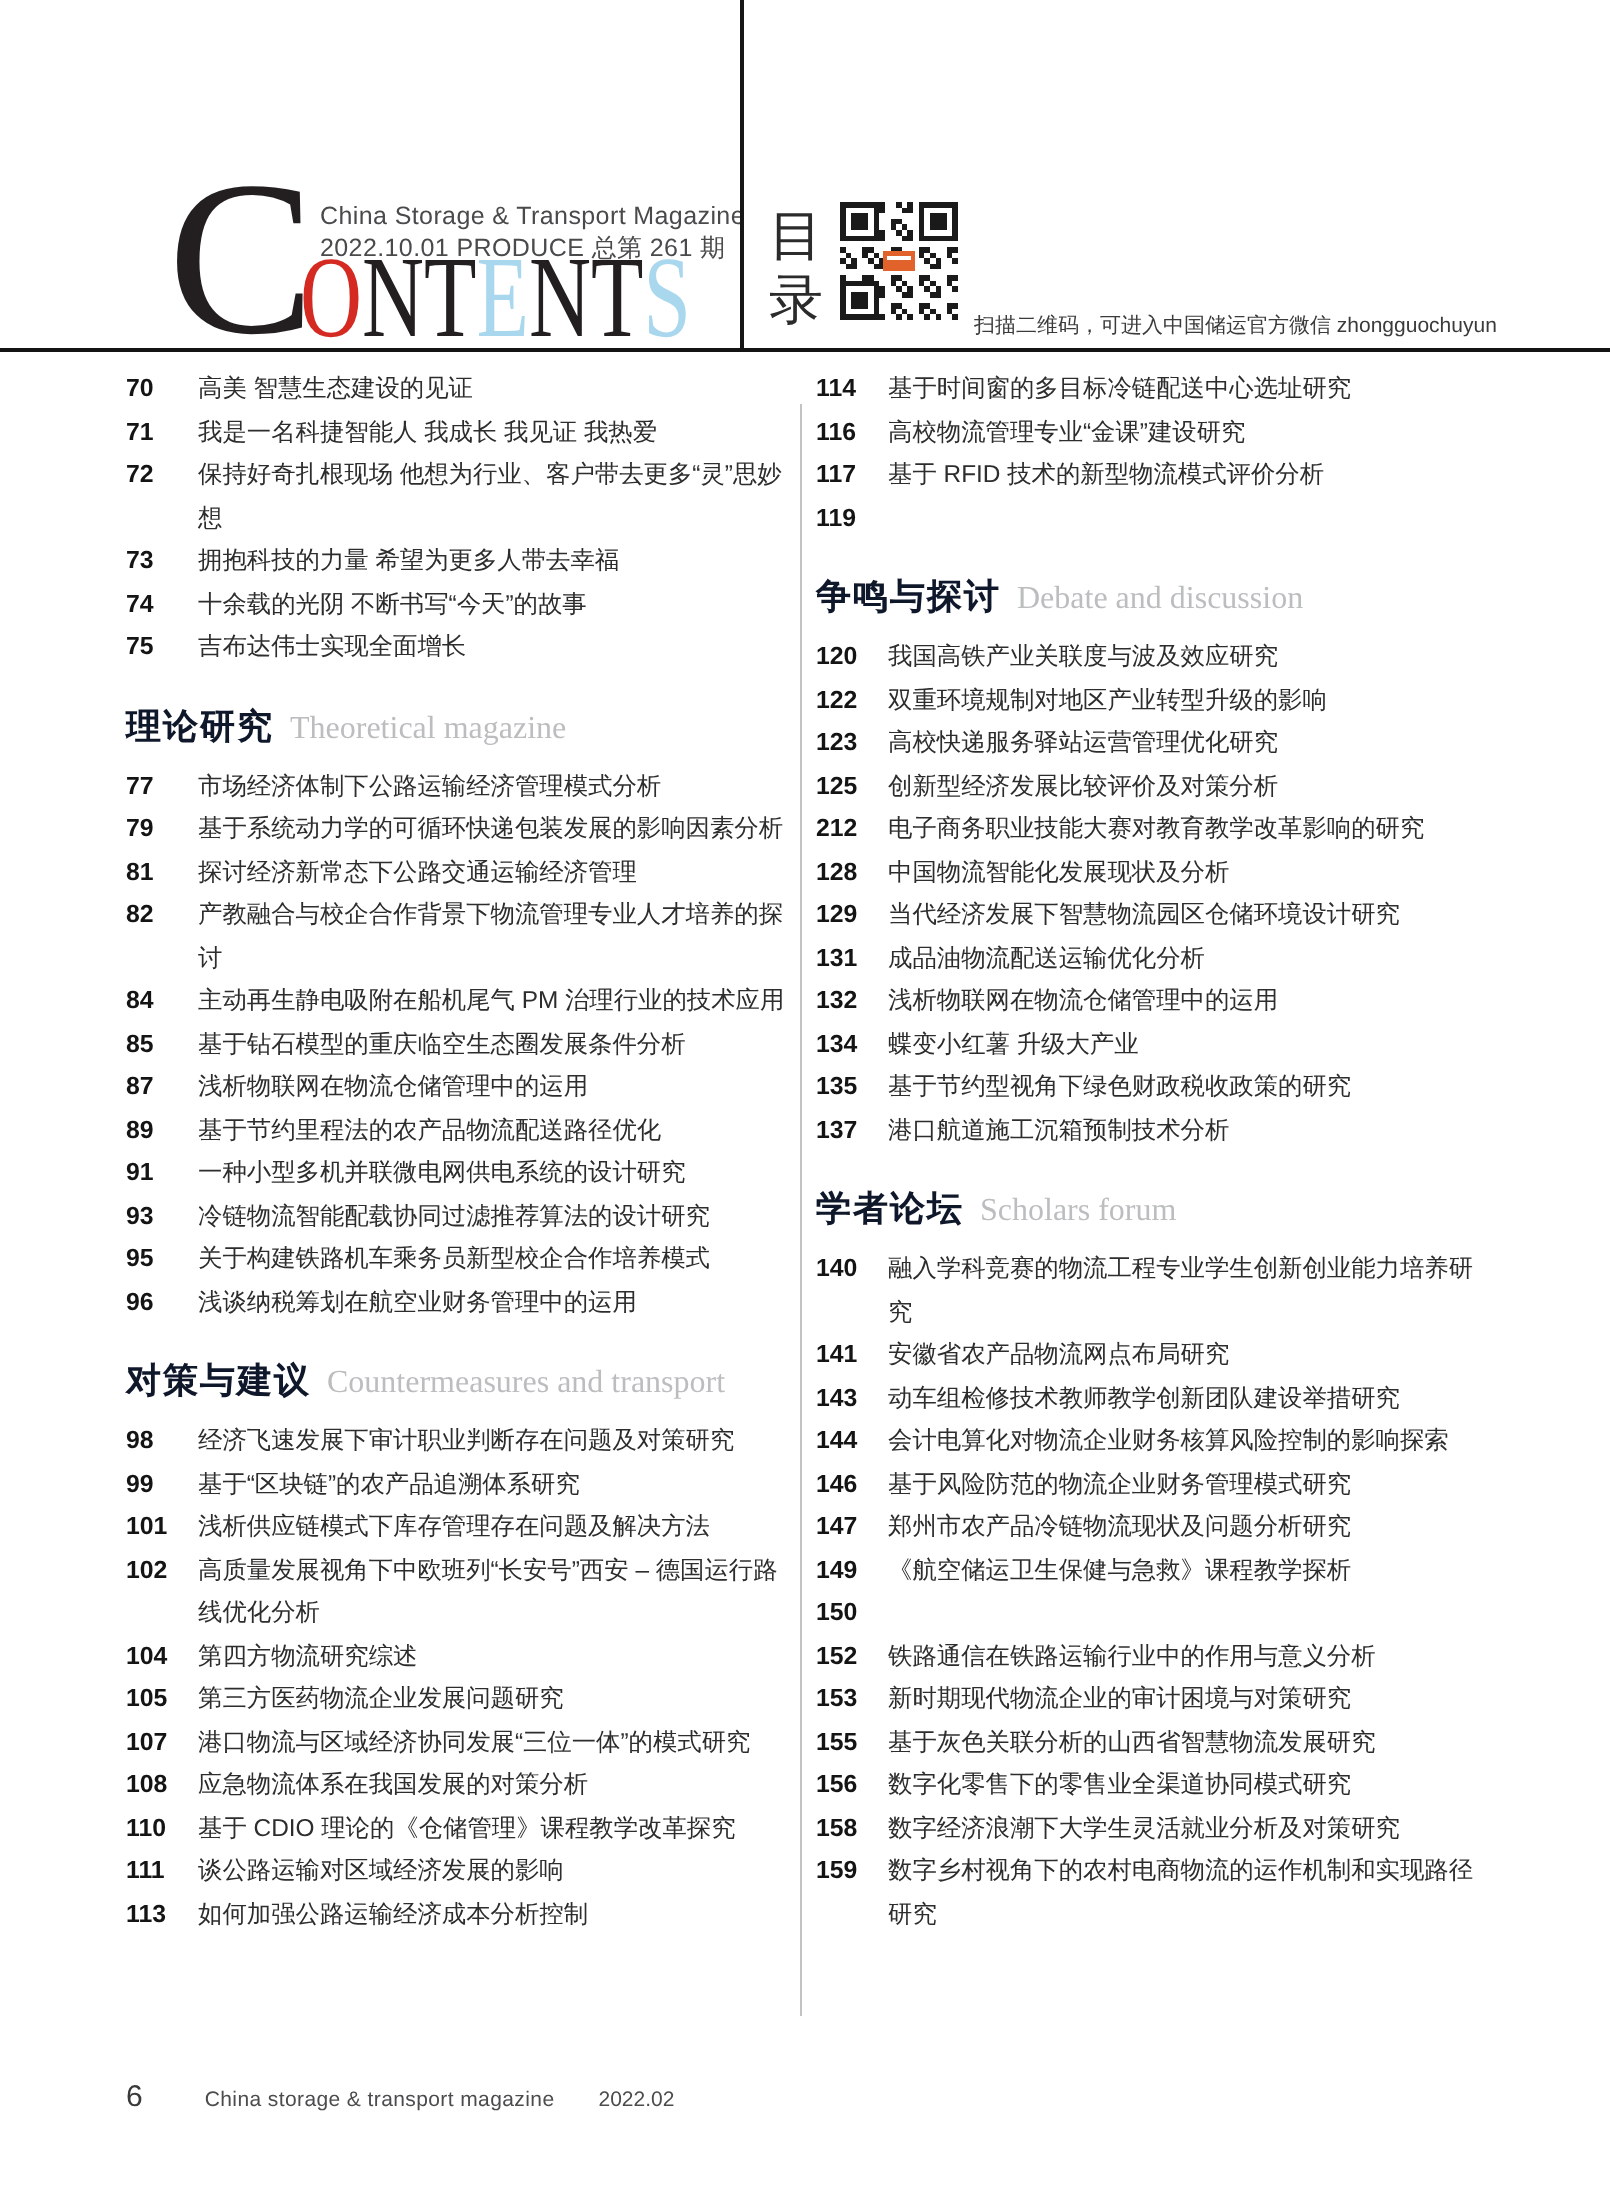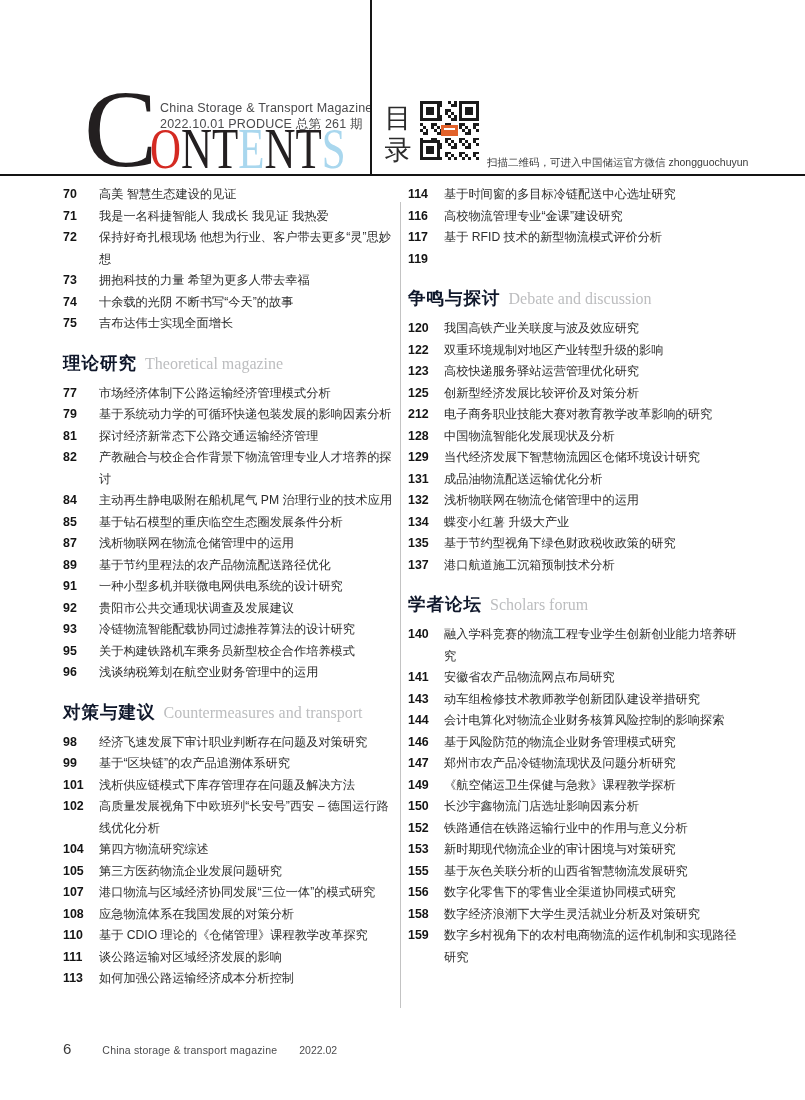--- a/index.html
+++ b/index.html
@@ -229,24 +229,20 @@
         </div>
         <div class="item">
           <span class="item-num">89</span>
           <span class="item-title">基于节约里程法的农产品物流配送路径优化</span>
         </div>
         <div class="item">
           <span class="item-num">91</span>
           <span class="item-title">一种小型多机并联微电网供电系统的设计研究</span>
         </div>
         <div class="item">
-          <span class="item-num">92</span>
-          <span class="item-title">贵阳市公共交通现状调查及发展建议</span>
-        </div>
-        <div class="item">
           <span class="item-num">93</span>
           <span class="item-title">冷链物流智能配载协同过滤推荐算法的设计研究</span>
         </div>
         <div class="item">
           <span class="item-num">95</span>
           <span class="item-title">关于构建铁路机车乘务员新型校企合作培养模式</span>
         </div>
         <div class="item">
           <span class="item-num">96</span>
           <span class="item-title">浅谈纳税筹划在航空业财务管理中的运用</span>
@@ -404,21 +400,20 @@
         <div class="item">
           <span class="item-num">147</span>
           <span class="item-title">郑州市农产品冷链物流现状及问题分析研究</span>
         </div>
         <div class="item">
           <span class="item-num">149</span>
           <span class="item-title">《航空储运卫生保健与急救》课程教学探析</span>
         </div>
         <div class="item">
           <span class="item-num">150</span>
-          <span class="item-title">长沙宇鑫物流门店选址影响因素分析</span>
         </div>
         <div class="item">
           <span class="item-num">152</span>
           <span class="item-title">铁路通信在铁路运输行业中的作用与意义分析</span>
         </div>
         <div class="item">
           <span class="item-num">153</span>
           <span class="item-title">新时期现代物流企业的审计困境与对策研究</span>
         </div>
         <div class="item">

